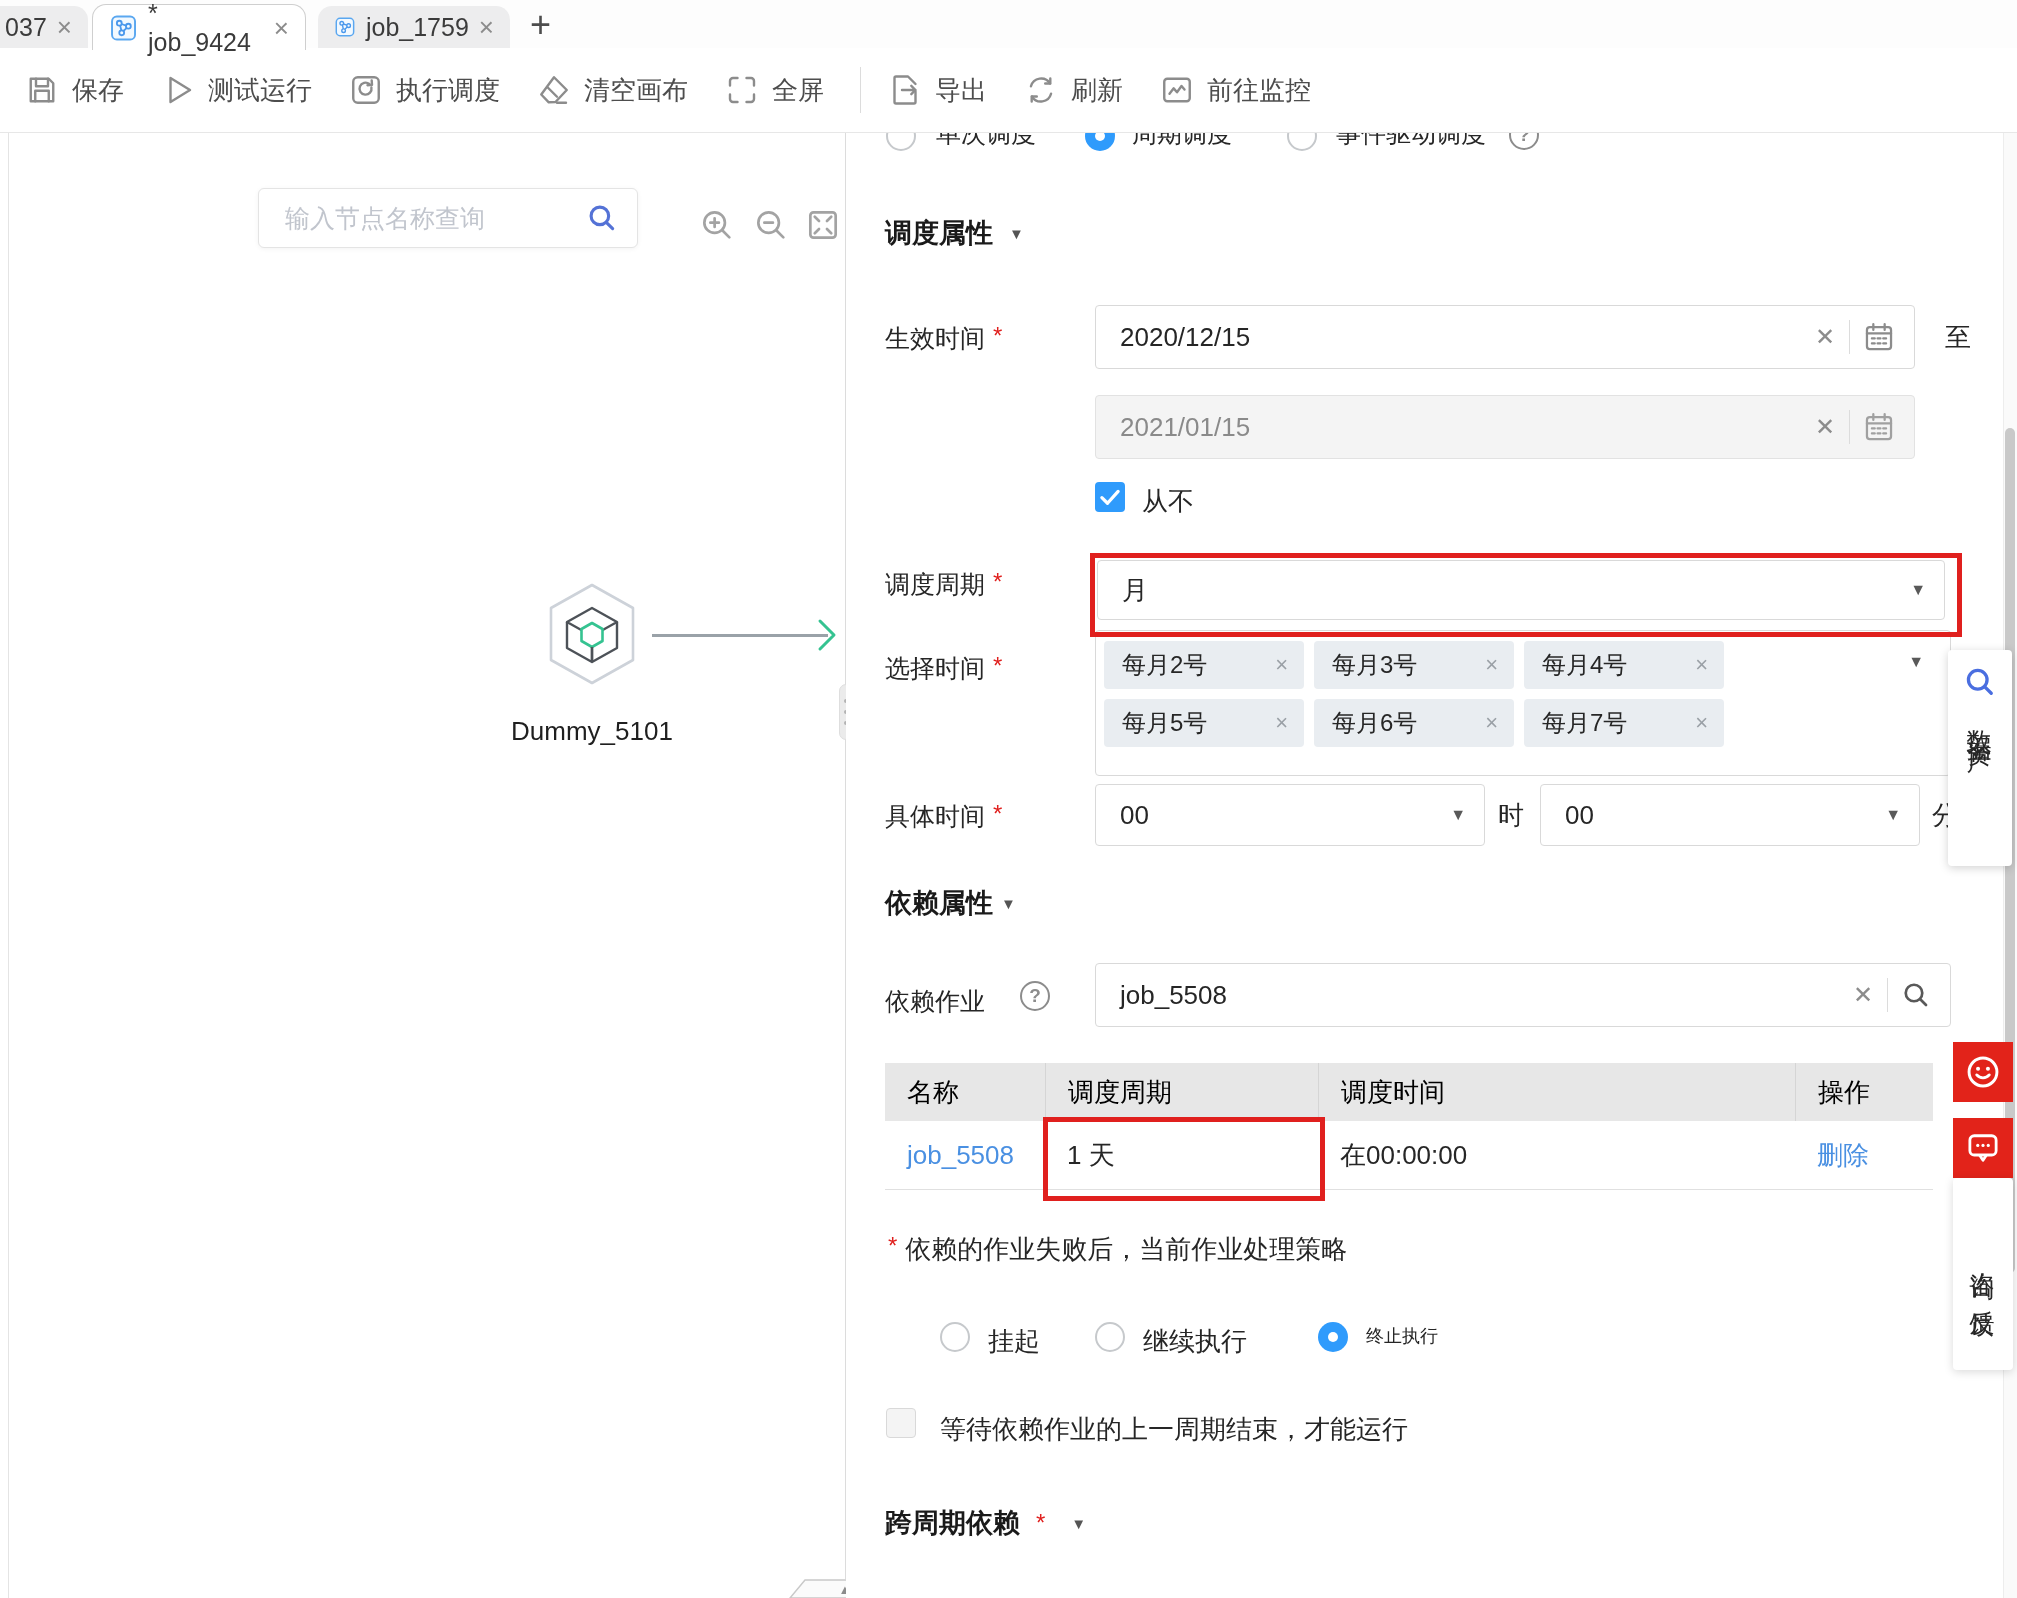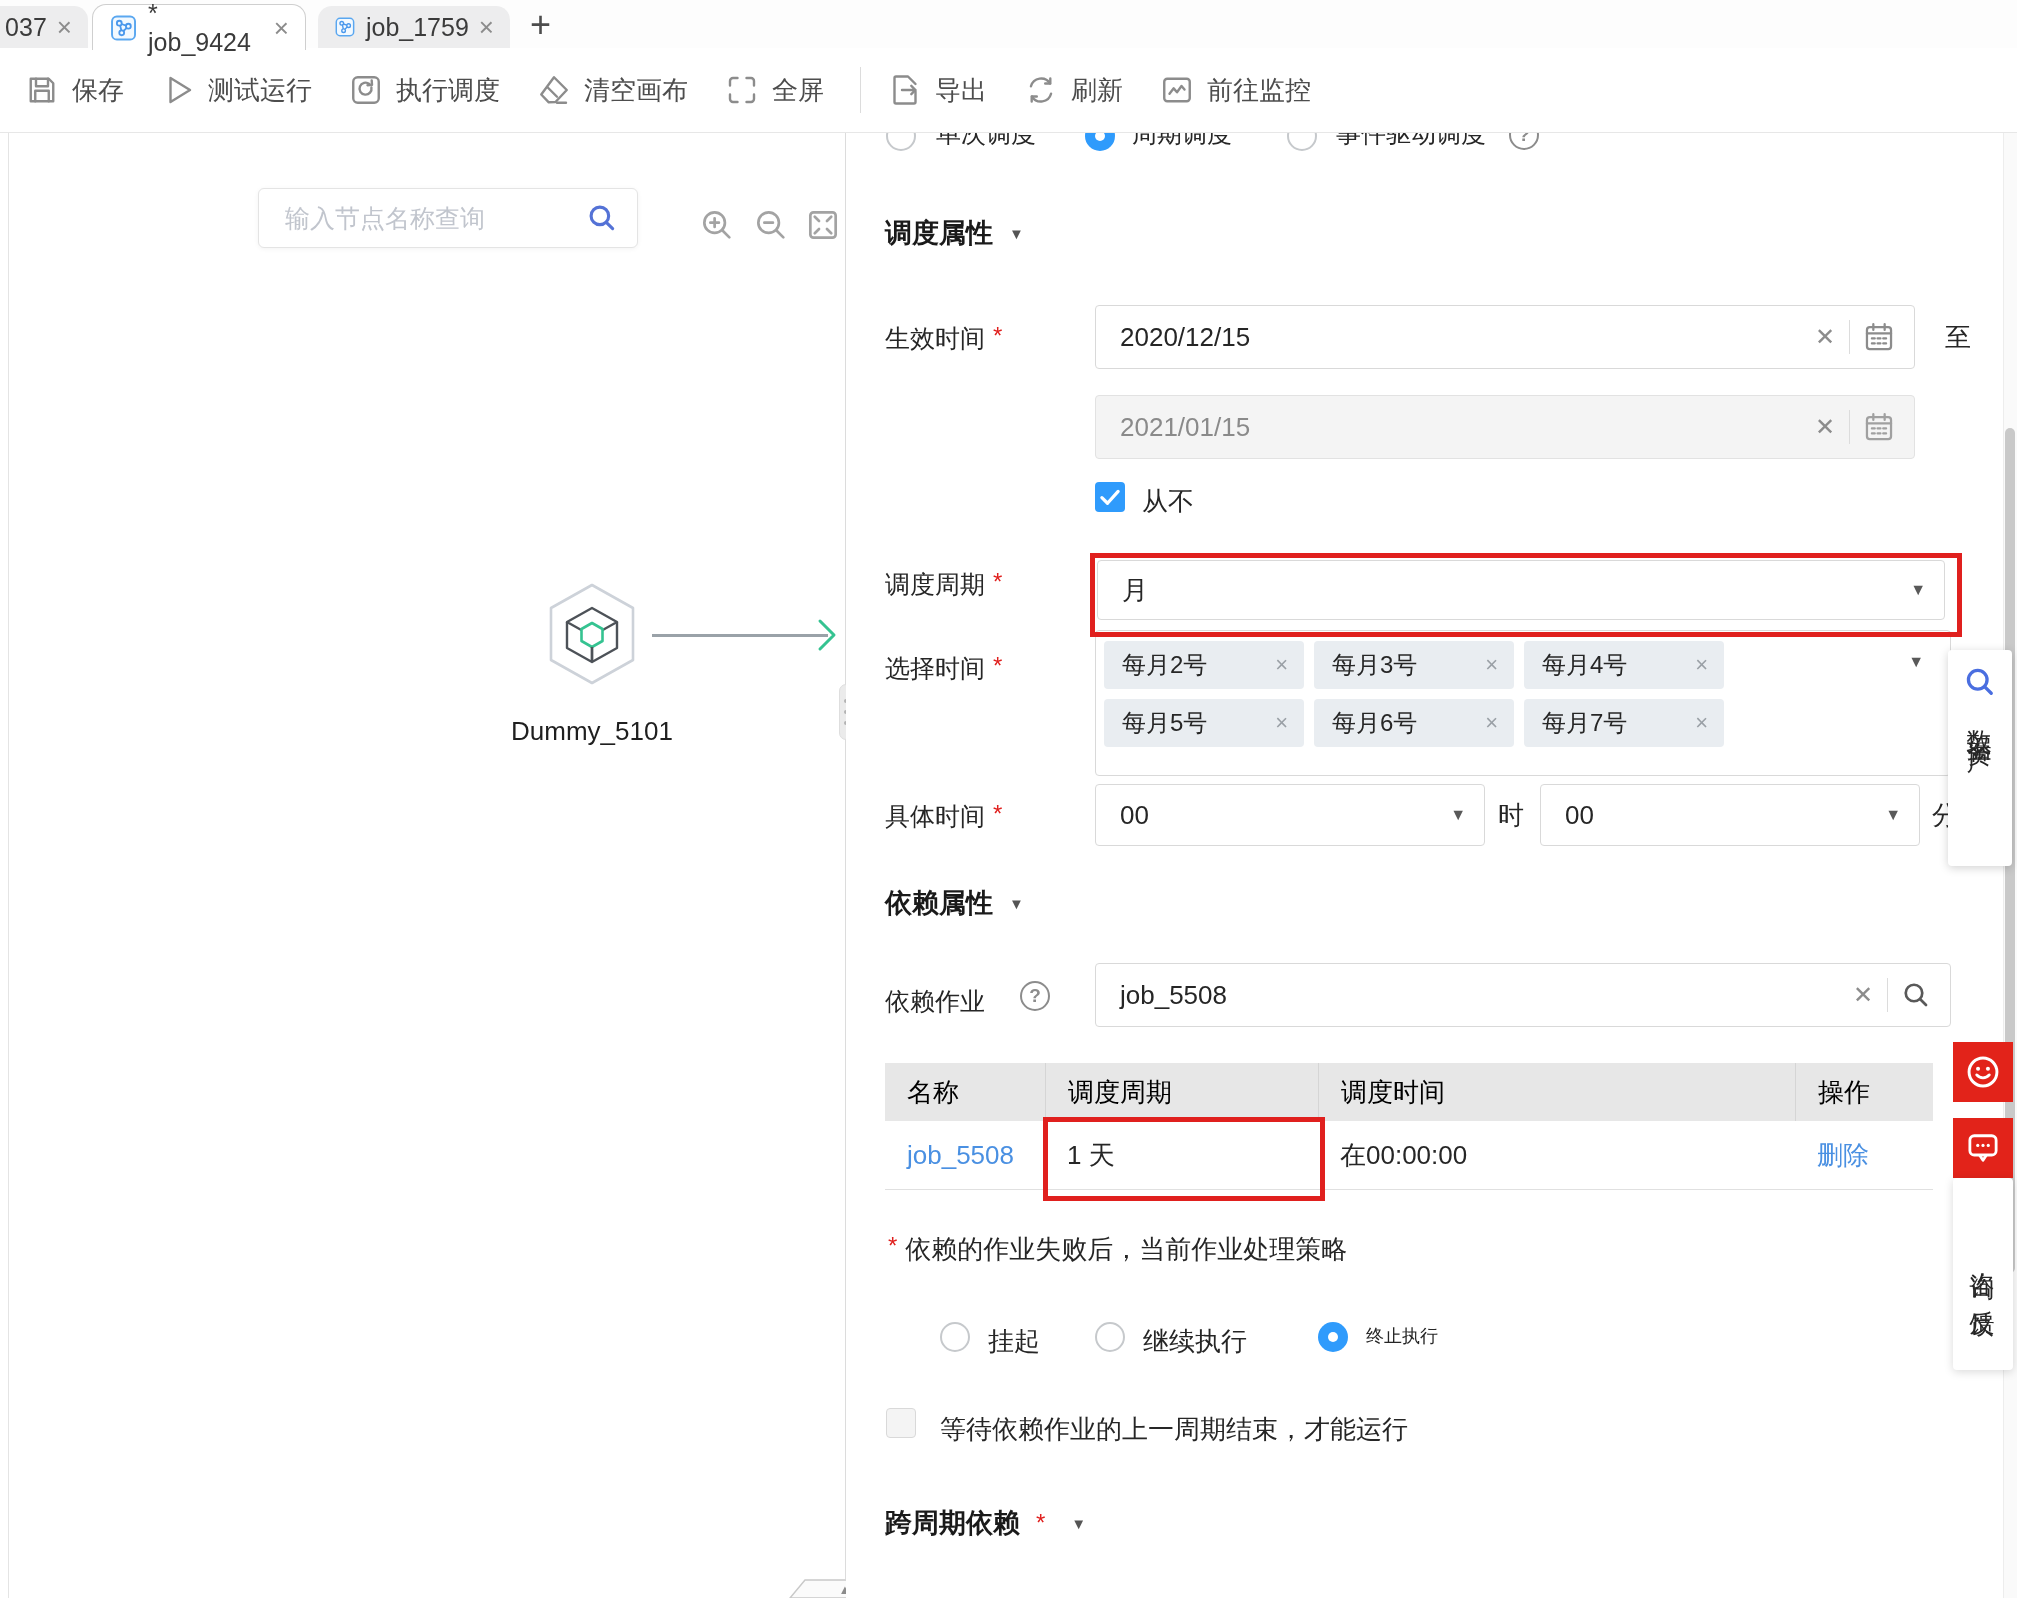--- a/index.html
+++ b/index.html
@@ -327,21 +327,21 @@
       <span class="grow">00</span>
       <span class="caretdn">▼</span>
     </div>
     <div class="lbl" style="left:652px;top:665px;font-size:26px;">时</div>
     <div class="field" style="left:694px;top:651px;width:380px;height:62px;">
       <span class="grow">00</span>
       <span class="caretdn">▼</span>
     </div>
     <div class="lbl" style="left:1086px;top:665px;font-size:26px;">分</div>
 
-    <div class="sect" style="left:39px;top:752px;">
+    <div class="sect" style="left:39px;top:752px;gap:8px;">
       <span>依赖属性</span>
       <span class="caret">▼</span>
     </div>
 
     <div class="lbl" style="left:39px;top:852px;">依赖作业</div>
     <div class="qmark" style="left:174px;top:848px;">?</div>
     <div class="field" style="left:249px;top:830px;width:856px;height:64px;">
       <span class="grow">job_5508</span>
       <span class="clr">✕</span>
       <span class="vsep"></span>

